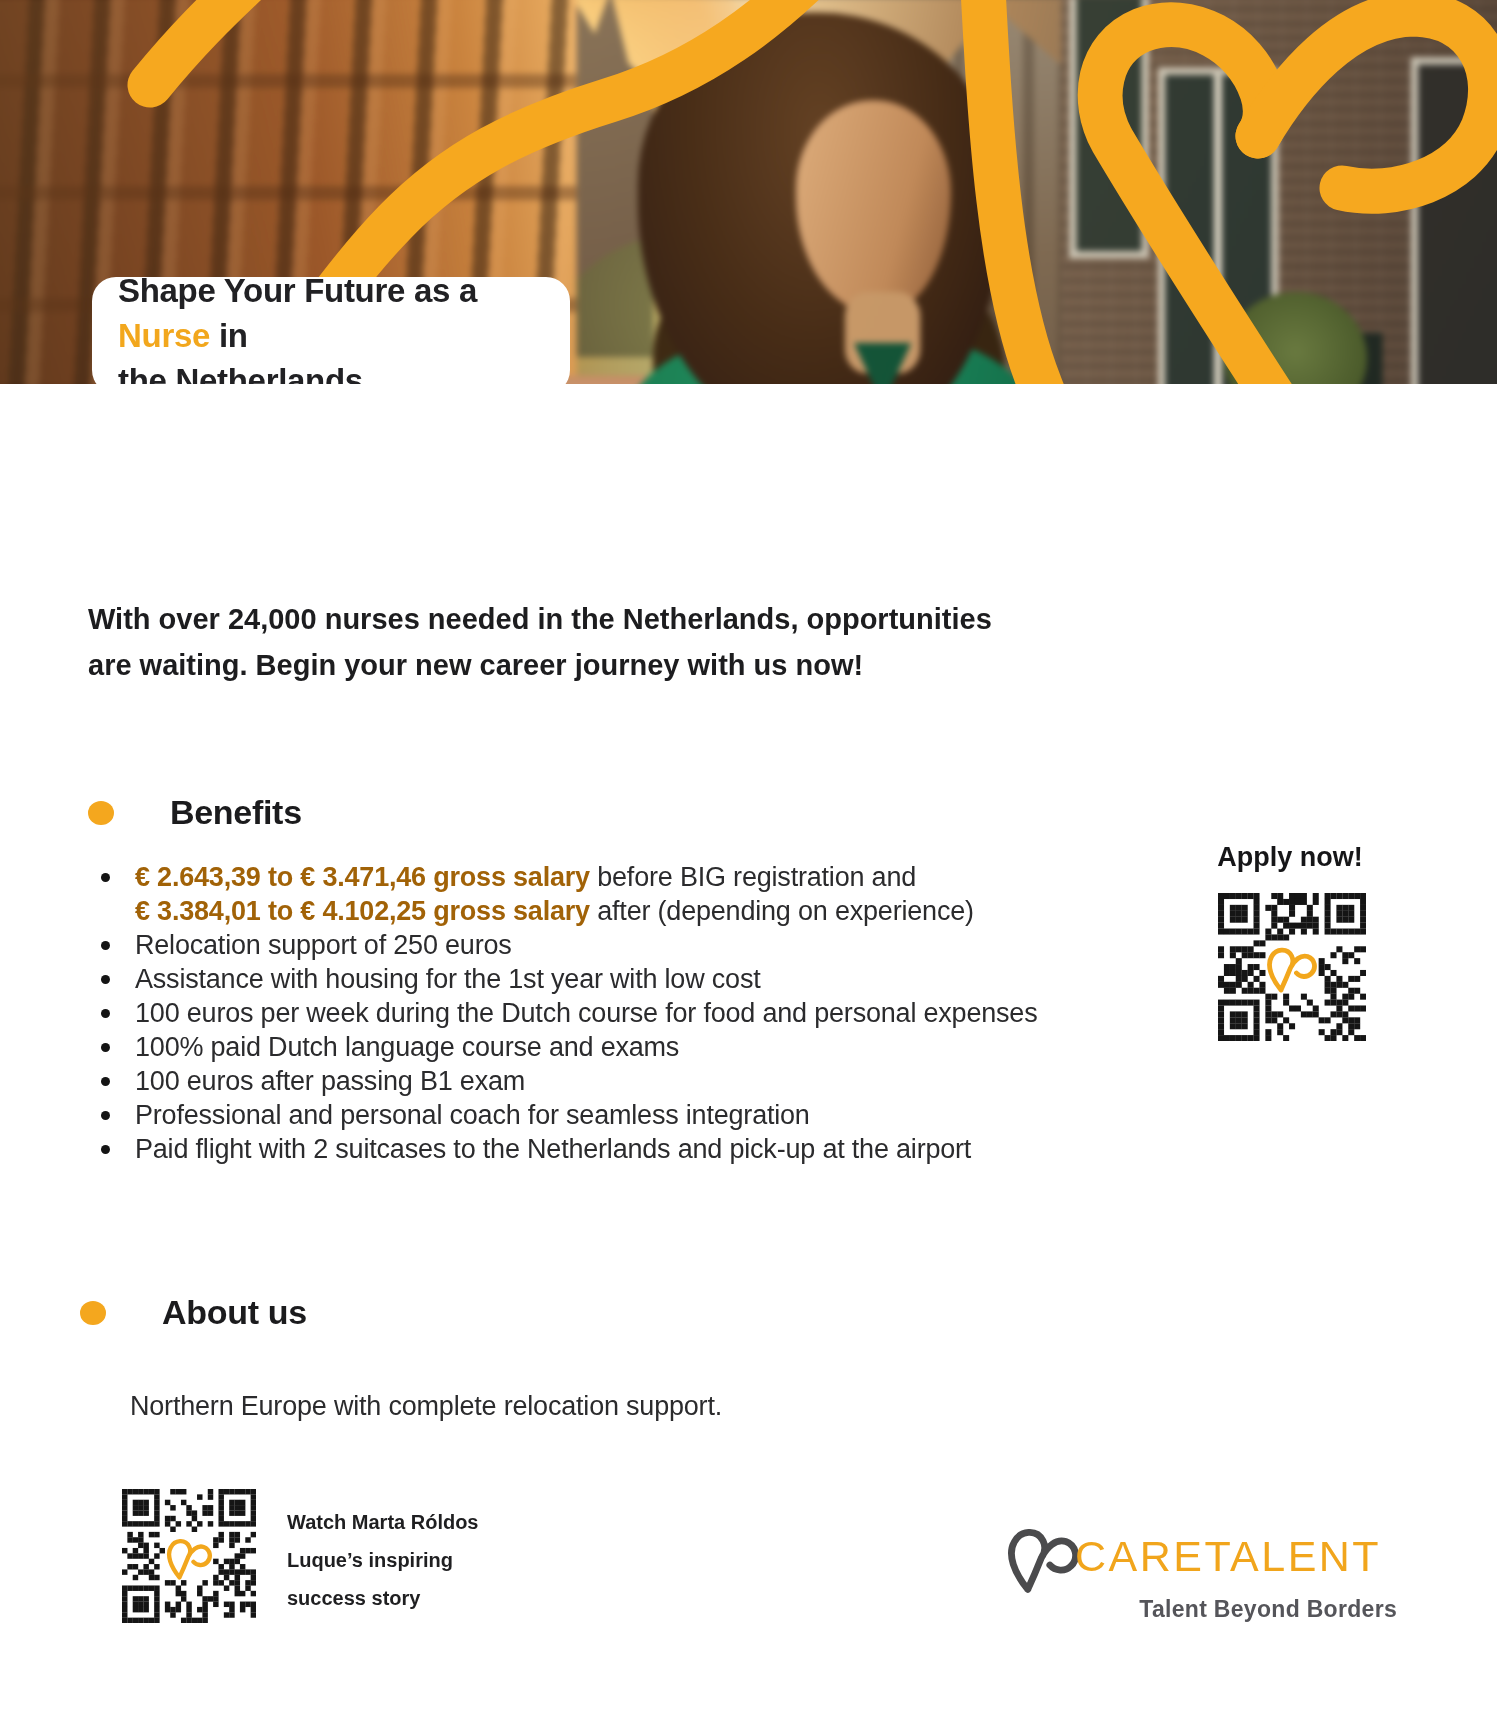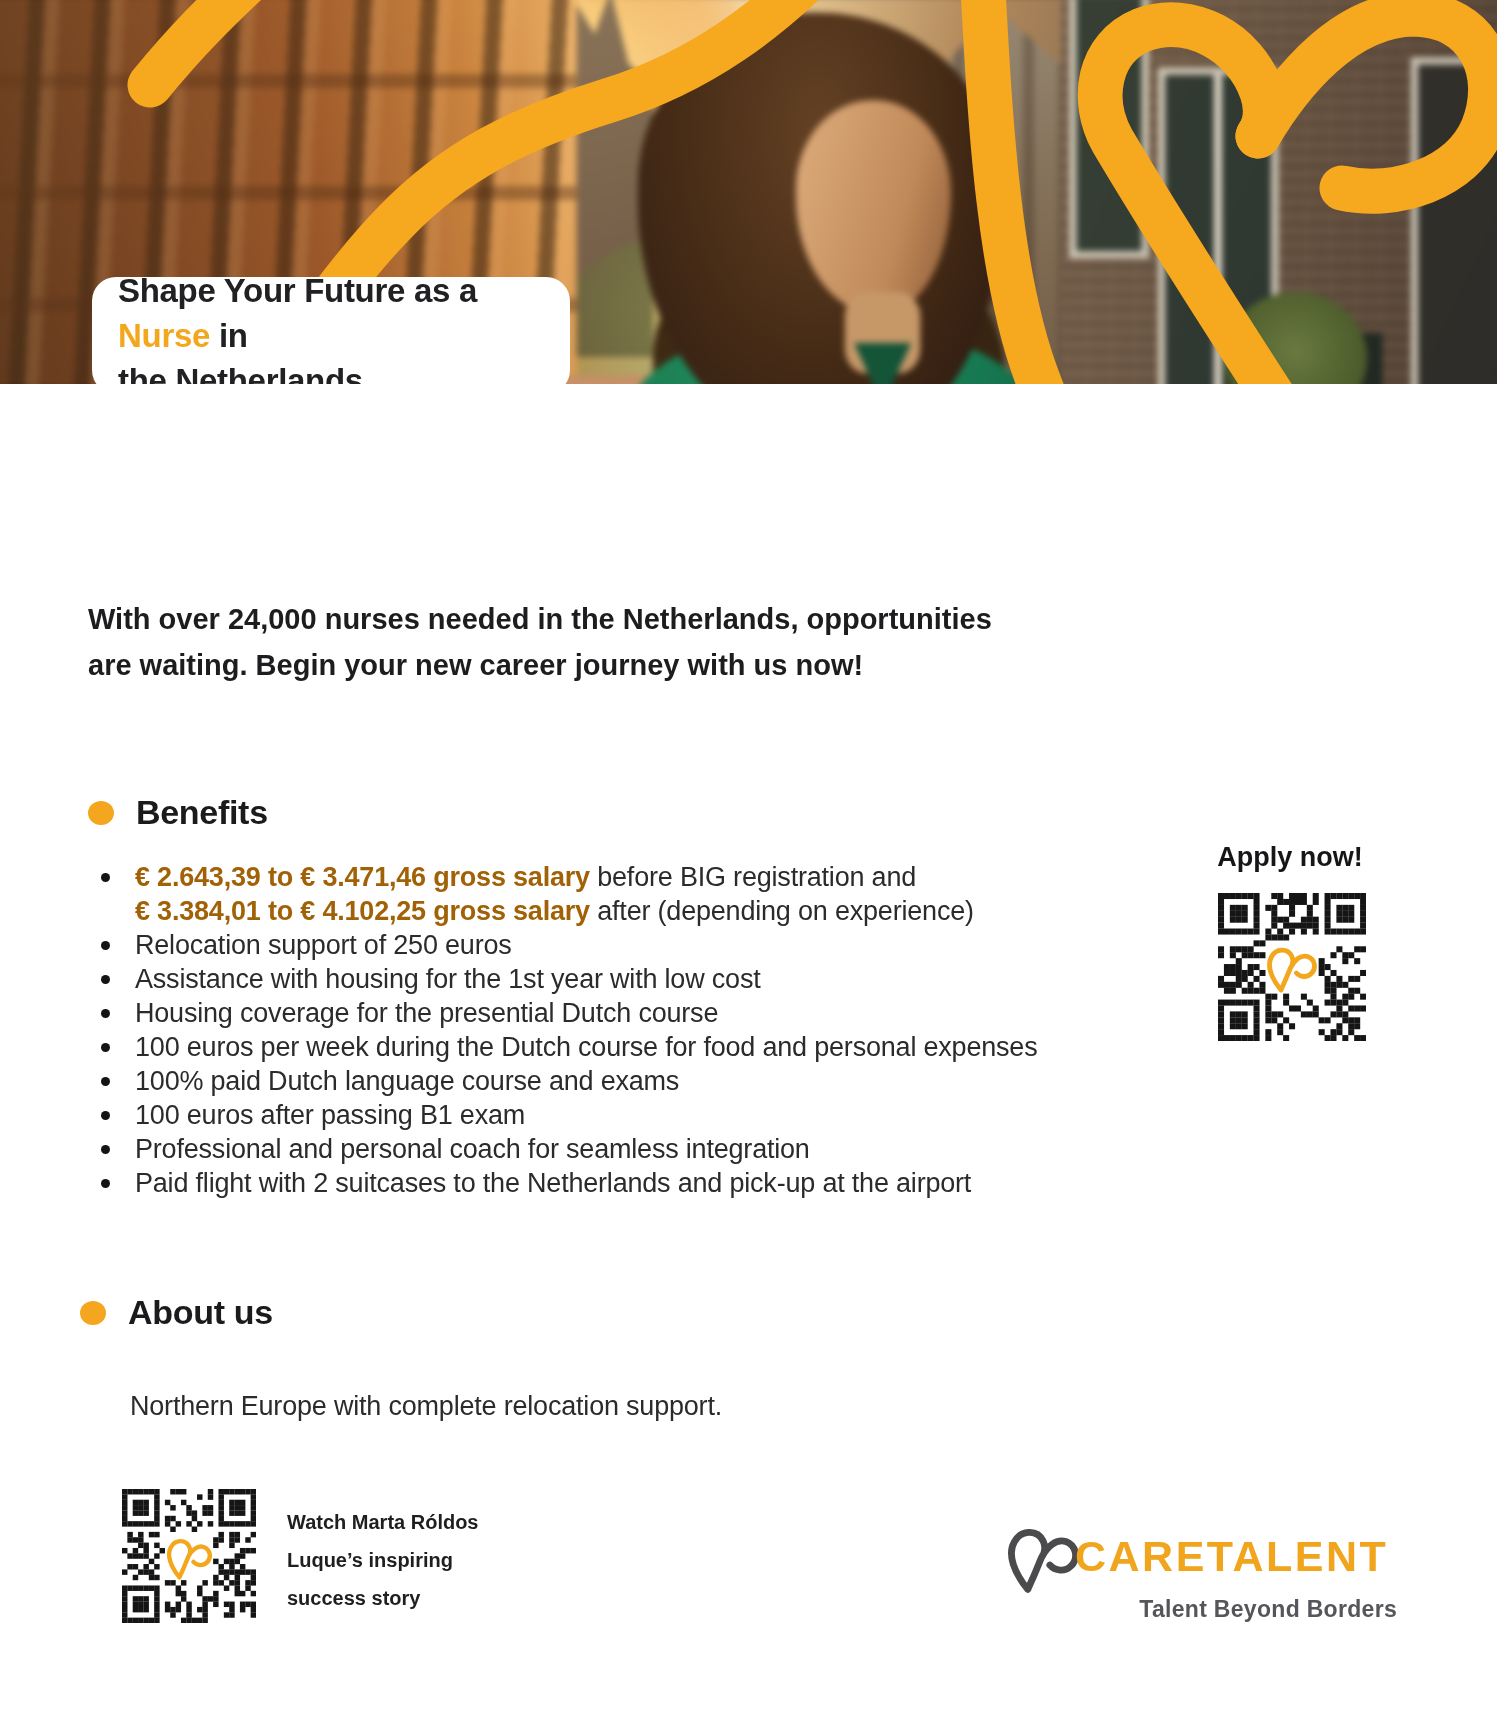--- a/index.html
+++ b/index.html
@@ -70,21 +70,21 @@
 
   .titlebox{position:absolute;left:92px;top:277px;width:478px;height:117px;background:#ffffff;border-radius:24px;
     display:flex;align-items:center;}
   .titlebox .t{padding:0 26px;font-size:33px;line-height:45px;font-weight:700;letter-spacing:-.3px;color:#212124;}
   .titlebox .hl{color:#F2A71D;}
 
   
   .intro{position:absolute;left:88px;top:596px;width:1080px;font-size:29px;font-weight:700;line-height:46px;color:#1d1d1f;}
   .sechead{position:absolute;display:flex;align-items:center;gap:22px;}
   .sechead .dot{width:26px;height:24px;border-radius:50%;background:#F4A71E;flex:0 0 auto;}
-  .sechead .label{font-size:34px;font-weight:700;color:#1b1b1d;letter-spacing:-.3px;}
+  .sechead .label{font-size:34px;font-weight:700;color:#1b1b1d;letter-spacing:-.3px;margin-left:34px;}
   #benefits-head{left:88px;top:793px;}
   #about-head{left:80px;top:1293px;}
 
   ul.blist{position:absolute;left:95px;top:860px;width:1070px;margin:0;padding:0;list-style:none;}
   ul.blist li{position:relative;padding-left:40px;font-size:27px;line-height:34px;color:#2b2b2d;letter-spacing:-.2px;}
   ul.blist li::before{content:"";position:absolute;left:6px;top:13px;width:9px;height:9px;border-radius:50%;background:#141414;}
   ul.blist b{font-weight:700;color:#a16207;}
 
   .applylabel{position:absolute;left:1195px;top:842px;width:190px;text-align:center;font-size:27px;font-weight:700;color:#161618;}
   .qr{position:absolute;background:#fff;}
@@ -93,21 +93,21 @@
   .qr svg.grid{position:absolute;inset:0;}
   .qr .heartwrap{position:absolute;left:32%;top:32%;width:36%;height:36%;}
 
   .abouttext{position:absolute;left:130px;top:1346px;width:1190px;font-size:27px;line-height:40px;color:#2b2b2d;letter-spacing:-.2px;}
 
   .videotext{position:absolute;left:287px;top:1503px;width:320px;font-size:20px;font-weight:700;line-height:38px;color:#1f1f21;}
 
   .brand{position:absolute;left:1005px;top:1516px;width:392px;}
   .brand .row{display:flex;align-items:center;}
   .brand .hicon{width:76px;height:80px;flex:0 0 auto;}
-  .brand .bname{font-size:43px;font-weight:700;letter-spacing:2.5px;color:#F1A51C;margin-left:-6px;}
+  .brand .bname{font-size:43px;font-weight:400;letter-spacing:2.5px;color:#F1A51C;margin-left:-6px;}
   .brand .tagline{text-align:right;font-size:23px;font-weight:700;color:#55555a;margin-top:0px;letter-spacing:.3px;}
 </style>
 </head>
 <body>
 
 <svg width="0" height="0" style="position:absolute">
   <defs>
     <symbol id="ct-heart" viewBox="0 0 100 100">
       <path d="M 30 94 C 12 72 3 48 12 32 C 20 16 42 14 50 30 C 54 38 53 45 48 52 C 55 38 67 27 80 31 C 94 36 97 53 87 63 C 79 71 66 70 59 62 M 48 52 C 42 67 36 81 30 94" fill="none" stroke="currentColor" stroke-width="9" stroke-linecap="round" stroke-linejoin="round"></path>
     </symbol>
@@ -163,21 +163,20 @@
   <div class="intro" id="intro"><span>With over 24,000 nurses needed in the Netherlands, opportunities</span><br><span>are waiting. Begin your new career journey with us now!</span></div>
 
   <div class="sechead" id="benefits-head">
     <span class="dot"></span>
     <span class="label">Benefits</span>
   </div>
   <ul class="blist" id="benefits-list">
       <li><b>€ 2.643,39 to € 3.471,46 gross salary</b><span> before BIG registration and</span><br><b>€ 3.384,01 to € 4.102,25 gross salary</b><span> after (depending on experience)</span></li>
       <li><span>Relocation support of 250 euros</span></li>
       <li><span>Assistance with housing for the 1st year with low cost</span></li>
-      <li><span>Housing coverage for the presential Dutch course</span></li>
       <li><span>100 euros per week during the Dutch course for food and personal expenses</span></li>
       <li><span>100% paid Dutch language course and exams</span></li>
       <li><span>100 euros after passing B1 exam</span></li>
       <li><span>Professional and personal coach for seamless integration</span></li>
       <li><span>Paid flight with 2 suitcases to the Netherlands and pick-up at the airport</span></li>
     </ul>
 
   <div class="applylabel">Apply now!</div>
   <div class="qr" id="qr1">
       <svg viewBox="0 0 100 100" class="grid">

